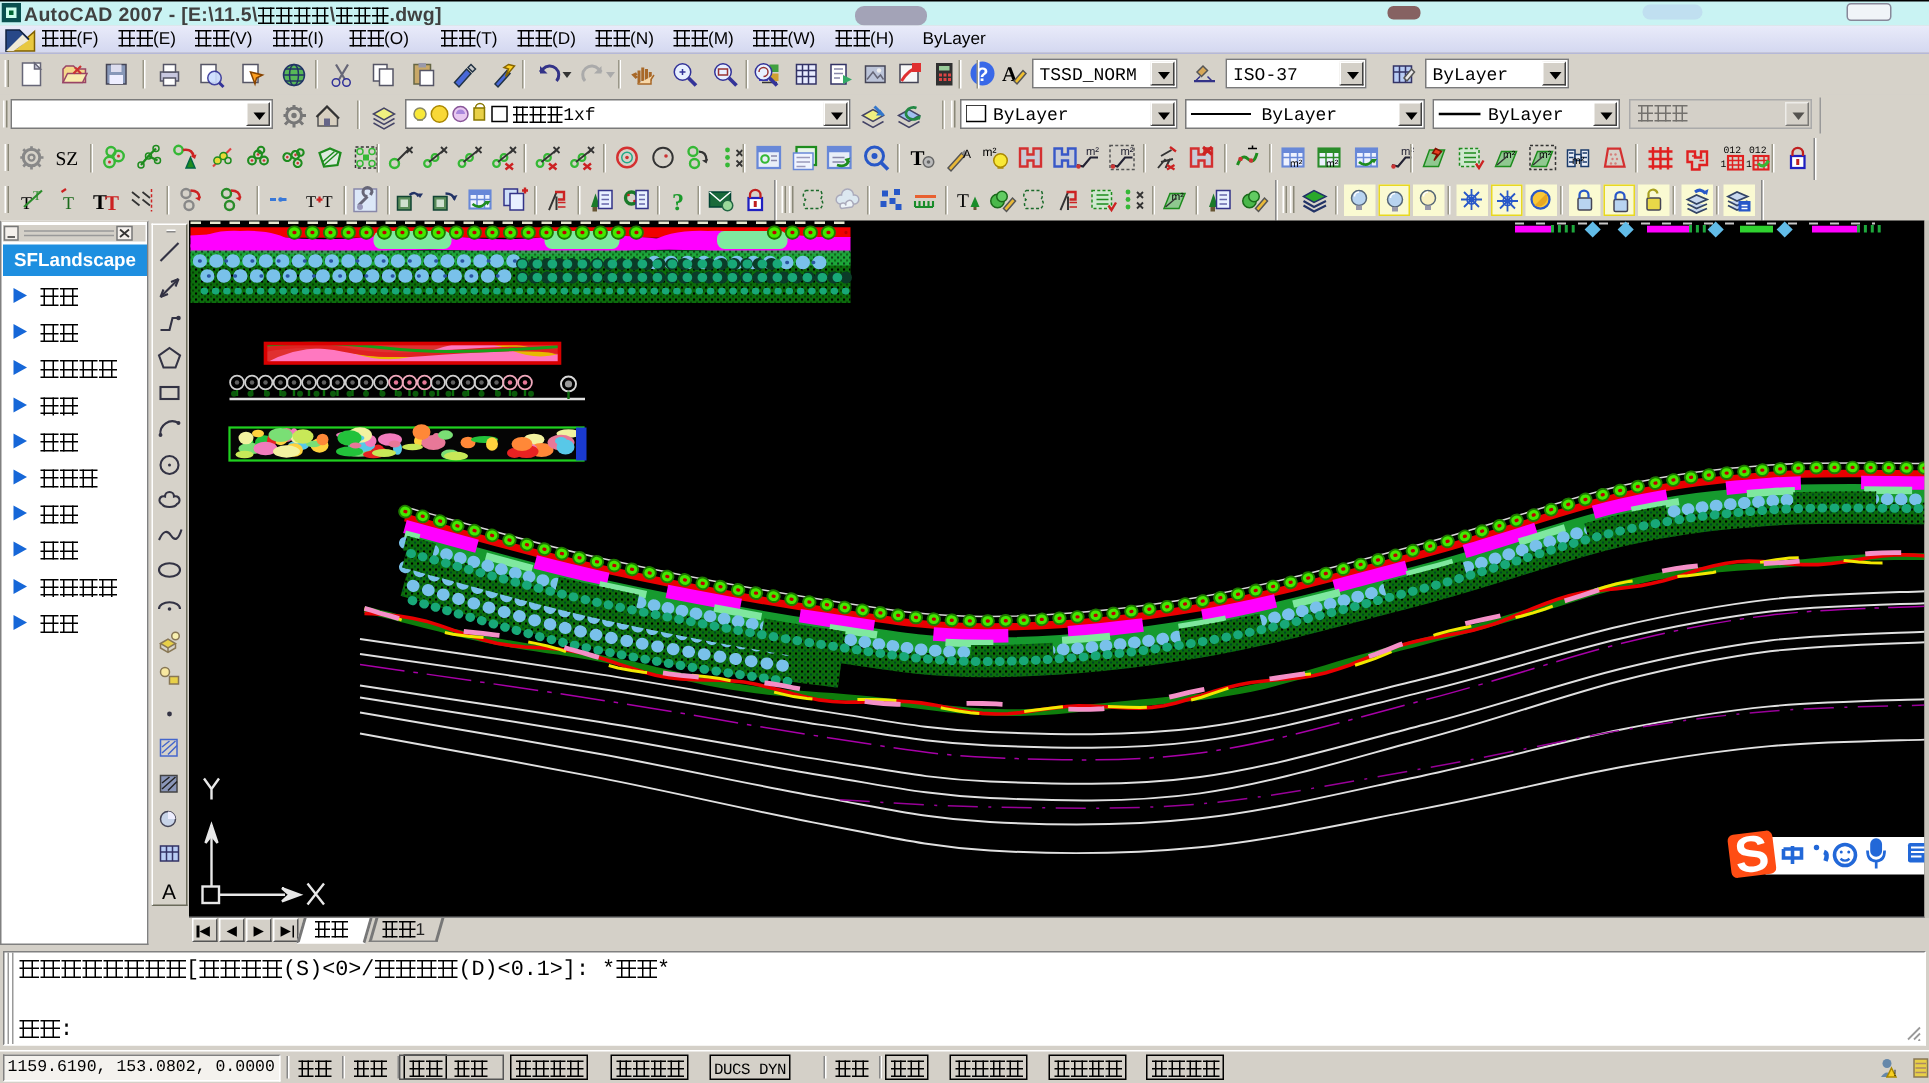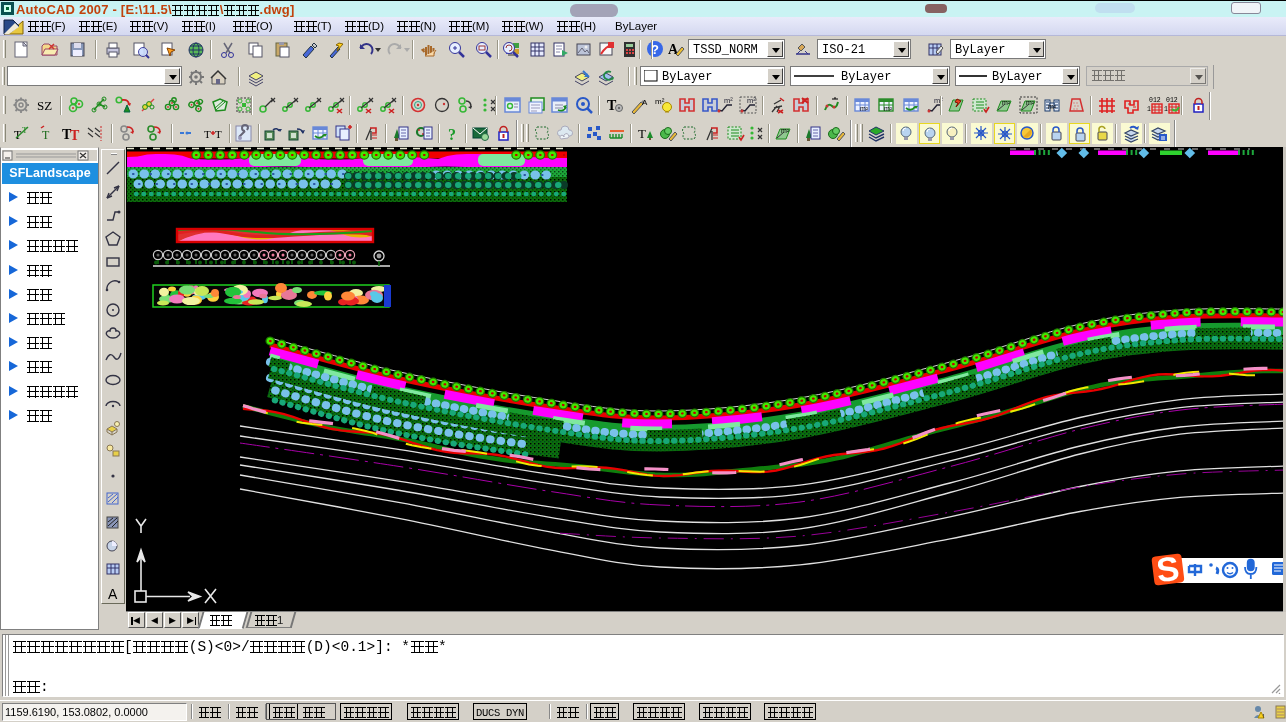--- a/index.html
+++ b/index.html
@@ -7,21 +7,21 @@
 .cn{display:inline-block;vertical-align:-2px;width:12px;height:12px;margin:0 .5px;
  background:linear-gradient(#000,#000) 0 0/100% 1.3px,
  linear-gradient(#000,#000) 0 50%/100% 1.2px,
  linear-gradient(#000,#000) 0 100%/100% 1.3px,
  linear-gradient(#000,#000) 25% 0/1.2px 100%,
  linear-gradient(#000,#000) 75% 0/1.2px 100%;background-repeat:no-repeat}
 .cn.sm{width:10.5px;height:11px}
 
 #title{position:absolute;left:0;top:0;width:1286px;height:17px;background:#c9f3f3;
  border-top:1px solid #000;}
-#title .txt{position:absolute;left:16px;top:1px;font-size:13px;font-weight:bold;color:#c2410c;letter-spacing:.2px;}
+#title .txt{position:absolute;left:16px;top:1px;font-size:13px;font-weight:bold;color:#404040;letter-spacing:.2px;}
 #title .blob{position:absolute;left:570px;top:3px;width:48px;height:13px;background:#9a8fa8;border-radius:6px;opacity:.8}
 #title .blob2{position:absolute;left:1095px;top:2px;width:40px;height:10px;background:#bcd6ee;border-radius:5px;opacity:.7}
 #title .minb{position:absolute;left:1231px;top:1px;width:30px;height:12px;background:#f0f4f8;border:1px solid #889;border-radius:3px}
 
 #menu{position:absolute;left:0;top:17px;width:1286px;height:19px;
  background:linear-gradient(#e9ebfa,#d4d8f0);border-bottom:1px solid #b5b8d8;
  font-size:11.5px;color:#000;}
 #menu .it{position:absolute;top:3px}
 #menu .cn{width:11px;height:11px}
 
@@ -59,21 +59,21 @@
 #tabs .nav{position:absolute;top:0px;width:17px;height:16px;background:#d4d0c8;border:1px solid;border-color:#fff #555 #555 #fff;text-align:center;line-height:15px;font-size:9px}
 
 #cmd{position:absolute;left:0;top:630px;width:1286px;height:70px;background:#d4d0c8}
 #cmdin{position:absolute;left:2px;top:4px;width:1282px;height:63px;background:#fff;
  border:1px solid;border-color:#808080 #fff #fff #808080;
  font-family:"Liberation Mono",monospace;font-size:14.5px;color:#000}
 #cmdin .cn{width:13px;height:12.5px}
 
 #status{position:absolute;left:0;top:700px;width:1286px;height:22px;background:#d4d0c8;border-top:1px solid #fff;font-size:12px}
 #coord{position:absolute;left:2px;top:2px;width:185px;height:18px;background:#f4f2ee;border:1px solid;border-color:#808080 #fff #fff #808080;
- font-family:Liberation Sans, sans-serif;font-size:11px;padding:2px 0 0 2px;white-space:nowrap;overflow:hidden}
+ font-family:Liberation Mono, monospace;font-size:11px;padding:2px 0 0 2px;white-space:nowrap;overflow:hidden}
 .sbtn{position:absolute;top:2px;height:17px;padding:2px 3px 0 3px;white-space:nowrap}
 .sbtn.on{border:1px solid #000;padding:1px 2px 0 2px}
 .ssep{position:absolute;top:3px;width:1px;height:15px;background:#888;box-shadow:1px 0 0 #fff}
 </style></head><body>
 <div id="title">
  <svg style="position:absolute;left:1px;top:1px" width="13" height="13">
       <rect x="0" y="0" width="13" height="13" fill="#0a5050"></rect>
       <rect x="3" y="3" width="7" height="7" fill="#cfe"></rect>
       <rect x="5" y="5" width="3" height="3" fill="#063"></rect>
     </svg>
@@ -298,21 +298,21 @@
       <span class="ar"></span>
     </span>
     <span class="ic" style="left:793px;top:3px">
       <svg width="19" height="19" viewBox="0 0 19 19">
         <path d="M2,14 h14" stroke="#338" stroke-width="1.5"></path>
         <path d="M3,14 l3,-3 m8,3 l-3,-3" stroke="#338"></path>
         <path d="M4,8 l4,-4 3,3 -4,4 z" fill="#d8a858" stroke="#555"></path>
       </svg>
     </span>
     <span class="combo" style="left:817px;width:94px">
-      <span class="lbl">ISO-21</span>
+      <span class="lbl">ISO-37</span>
       <span class="ar"></span>
     </span>
     <span class="ic" style="left:925px;top:3px">
       <svg width="19" height="19" viewBox="0 0 19 19">
         <rect x="3" y="4" width="12" height="11" fill="#b8ccf4" stroke="#336"></rect>
         <path d="M3,8 h12 M7,4 v11 M11,4 v11" stroke="#336"></path>
         <path d="M10,12 l5,-6 2,2 -5,6 z" fill="#e8e8e8" stroke="#555"></path>
       </svg>
     </span>
     <span class="combo" style="left:950px;width:96px">
@@ -341,20 +341,34 @@
         <path d="M2,10 l7,-7 8,8" fill="none" stroke="#333" stroke-width="1.5"></path>
       </svg>
     </span>
     <span class="tsep" style="left:238px"></span>
     <span class="ic" style="left:246px;top:4px">
       <svg width="19" height="19" viewBox="0 0 19 19">
         <path d="M2,8 l7,-4 7,4 -7,4 z" fill="#f0f080" stroke="#446"></path>
         <path d="M2,11 l7,4 7,-4" fill="none" stroke="#446"></path>
         <path d="M2,14 l7,4 7,-4" fill="none" stroke="#446"></path>
       </svg>
+    </span>
+    <span class="combo" style="left:270px;width:297px">
+      <svg width="92" height="16" viewBox="0 0 92 16" style="position:absolute;left:2px;top:1px">
+        <circle cx="7" cy="8" r="4" fill="#f8e838" stroke="#886"></circle>
+        <path d="M5,12 h4" stroke="#886"></path>
+        <circle cx="20" cy="8" r="5.5" fill="#f8d838" stroke="#a80"></circle>
+        <circle cx="34" cy="8" r="5" fill="#e8c8f0" stroke="#859"></circle>
+        <path d="M31,8 a3,3 0 0 1 6,0" fill="#a8d"></path>
+        <rect x="43" y="4" width="7" height="8" fill="#e8d048" stroke="#870"></rect>
+        <path d="M44,4 a3,3 0 0 1 6,0" fill="none" stroke="#870"></path>
+        <rect x="55" y="3" width="10" height="10" fill="#fff" stroke="#000"></rect>
+      </svg>
+      <span class="lbl" style="left:70px"><i class="cn sm"></i><i class="cn sm"></i><i class="cn sm"></i>1xf</span>
+      <span class="ar"></span>
     </span>
     <span class="ic" style="left:572px;top:4px">
       <svg width="19" height="19" viewBox="0 0 19 19">
         <path d="M2,9 l7,-4 7,4 -7,4 z" fill="#f0f080" stroke="#446"></path>
         <path d="M2,13 l7,4 7,-4" fill="none" stroke="#446"></path>
         <path d="M10,3 l6,6" stroke="#37c" stroke-width="2"></path>
         <path d="M16,9 l-5,0 3,-4 z" fill="#37c"></path>
       </svg>
     </span>
     <span class="ic" style="left:596px;top:4px">

